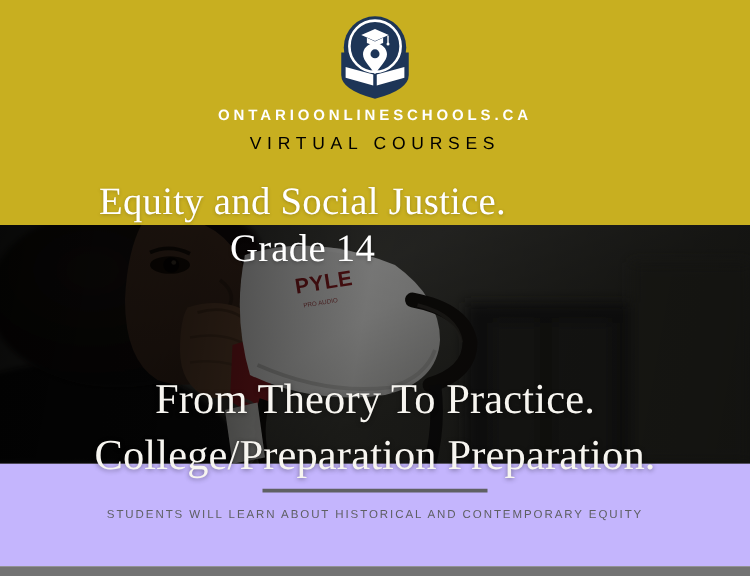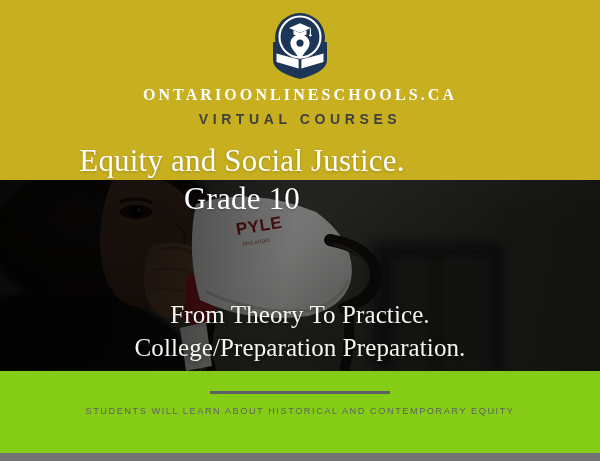--- a/index.html
+++ b/index.html
@@ -46,34 +46,34 @@
   }
 
   
   .brand-block {
     position: absolute;
     left: 0; top: 86px;
     width: 600px;
     text-align: center;
   }
   .brand-name {
-    font-family: Liberation Serif, serif;
-    font-size: 16px;
+    font-family: Liberation Sans, sans-serif;
+    font-size: 12px;
     font-weight: 700;
     letter-spacing: 3.1px;
     color: #ffffff;
     line-height: 1.1;
     white-space: nowrap;
   }
   .brand-sub {
     font-family: "Liberation Sans", sans-serif;
     font-size: 14px;
-    font-weight: 700;
+    font-weight: 400;
     letter-spacing: 4.6px;
-    color: #404040;
+    color: #000000;
     line-height: 1.1;
     margin-top: 8px;
     white-space: nowrap;
   }
 
   
   .photo {
     position: absolute;
     left: 0; top: 180px;
     width: 600px;
@@ -120,38 +120,38 @@
   }
   .headline-line { display: block; white-space: nowrap; }
 
   
   .subhead {
     position: absolute;
     left: 0; top: 298px;
     width: 600px;
     text-align: center;
     font-family: "Liberation Serif", serif;
-    font-size: 25px;
+    font-size: 34px;
     font-weight: 400;
     color: #f7f5f0;
     line-height: 1.32;
     letter-spacing: 0.1px;
     text-shadow: 0 1px 4px rgba(0,0,0,0.45);
     z-index: 4;
     pointer-events: none;
   }
   .subhead-line { display: block; white-space: nowrap; }
 
   
   .footer {
     position: absolute;
     left: 0; top: 371px;
     width: 600px;
     height: 82px;
-    background: #84cc16;
+    background: #c4b5fd;
   }
   .divider {
     position: absolute;
     left: 50%;
     transform: translateX(-50%);
     top: 20px;
     width: 180px;
     height: 3px;
     background: #5f6063;
   }
@@ -308,21 +308,21 @@
         <path d="M196 180 Q208 184 200 190"></path>
       </g>
 
       <path d="M180 148 L206 142 L212 186 L186 191 Z" fill="#dcdcd8" opacity="0.92"></path>
     </svg>
     <div class="photo-scrim"></div>
   </div>
 
   <div class="headline">
     <span class="headline-line">Equity and Social Justice.</span>
-    <span class="headline-line">Grade 10</span>
+    <span class="headline-line">Grade 14</span>
   </div>
 
   <div class="subhead">
     <span class="subhead-line">From Theory To Practice.</span>
     <span class="subhead-line">College/Preparation Preparation.</span>
   </div>
 
   <div class="footer">
     <div class="divider"></div>
     <div class="caption">

